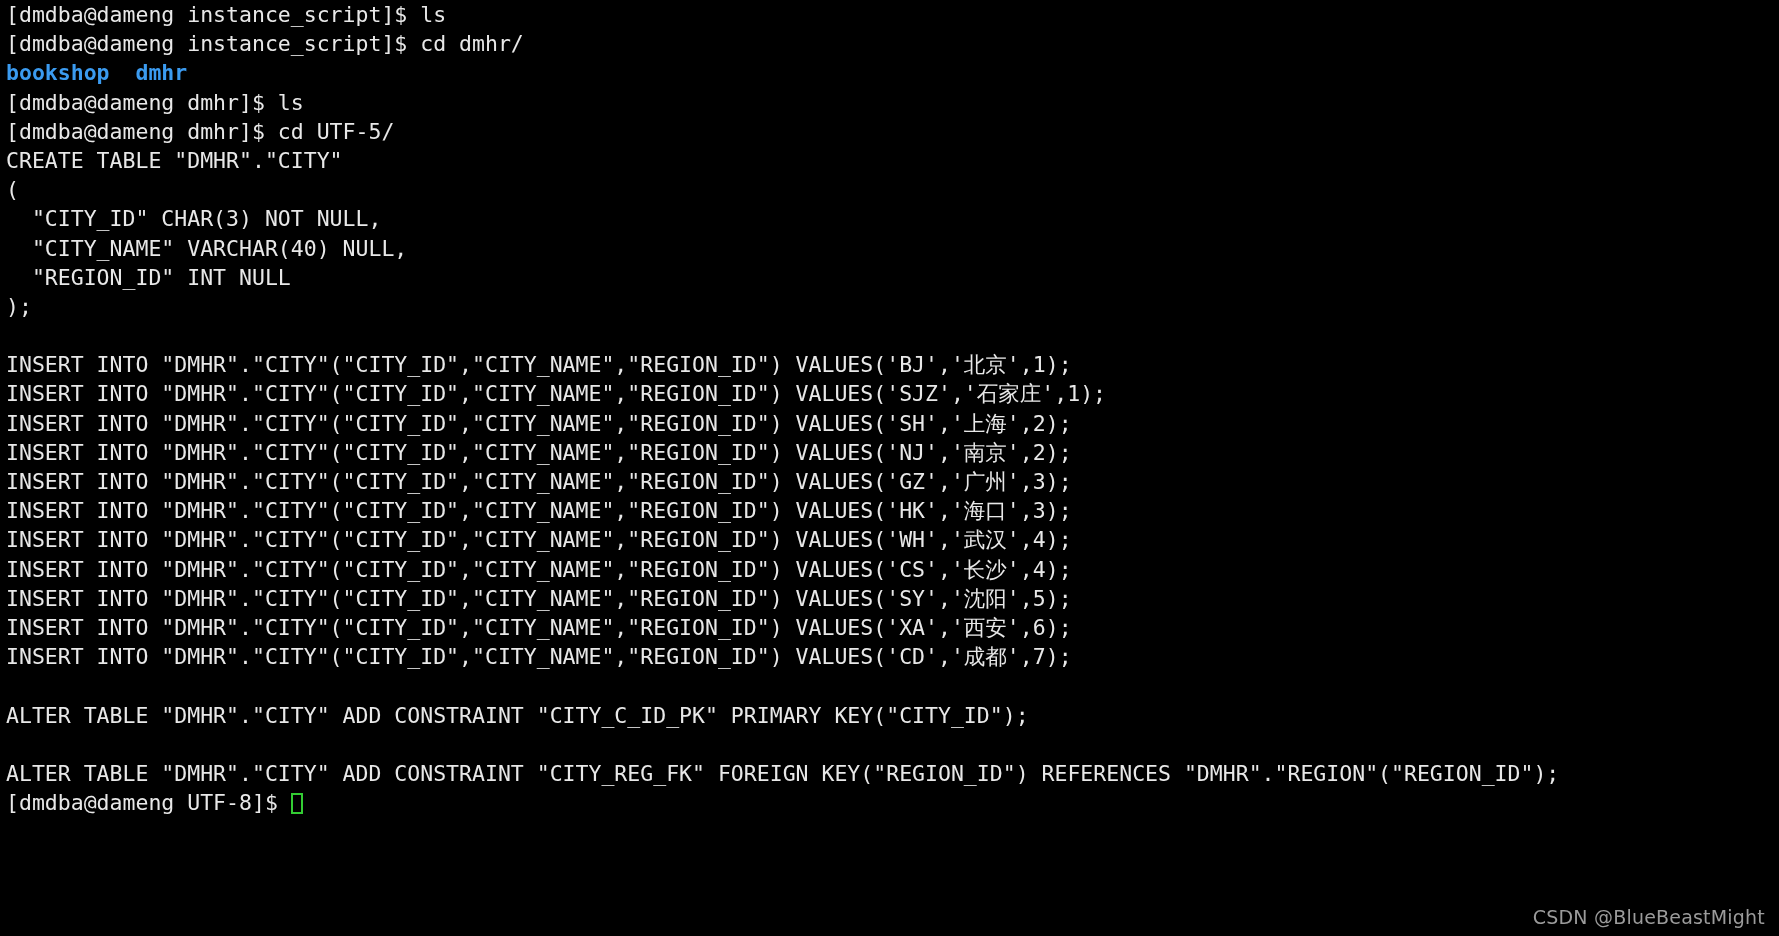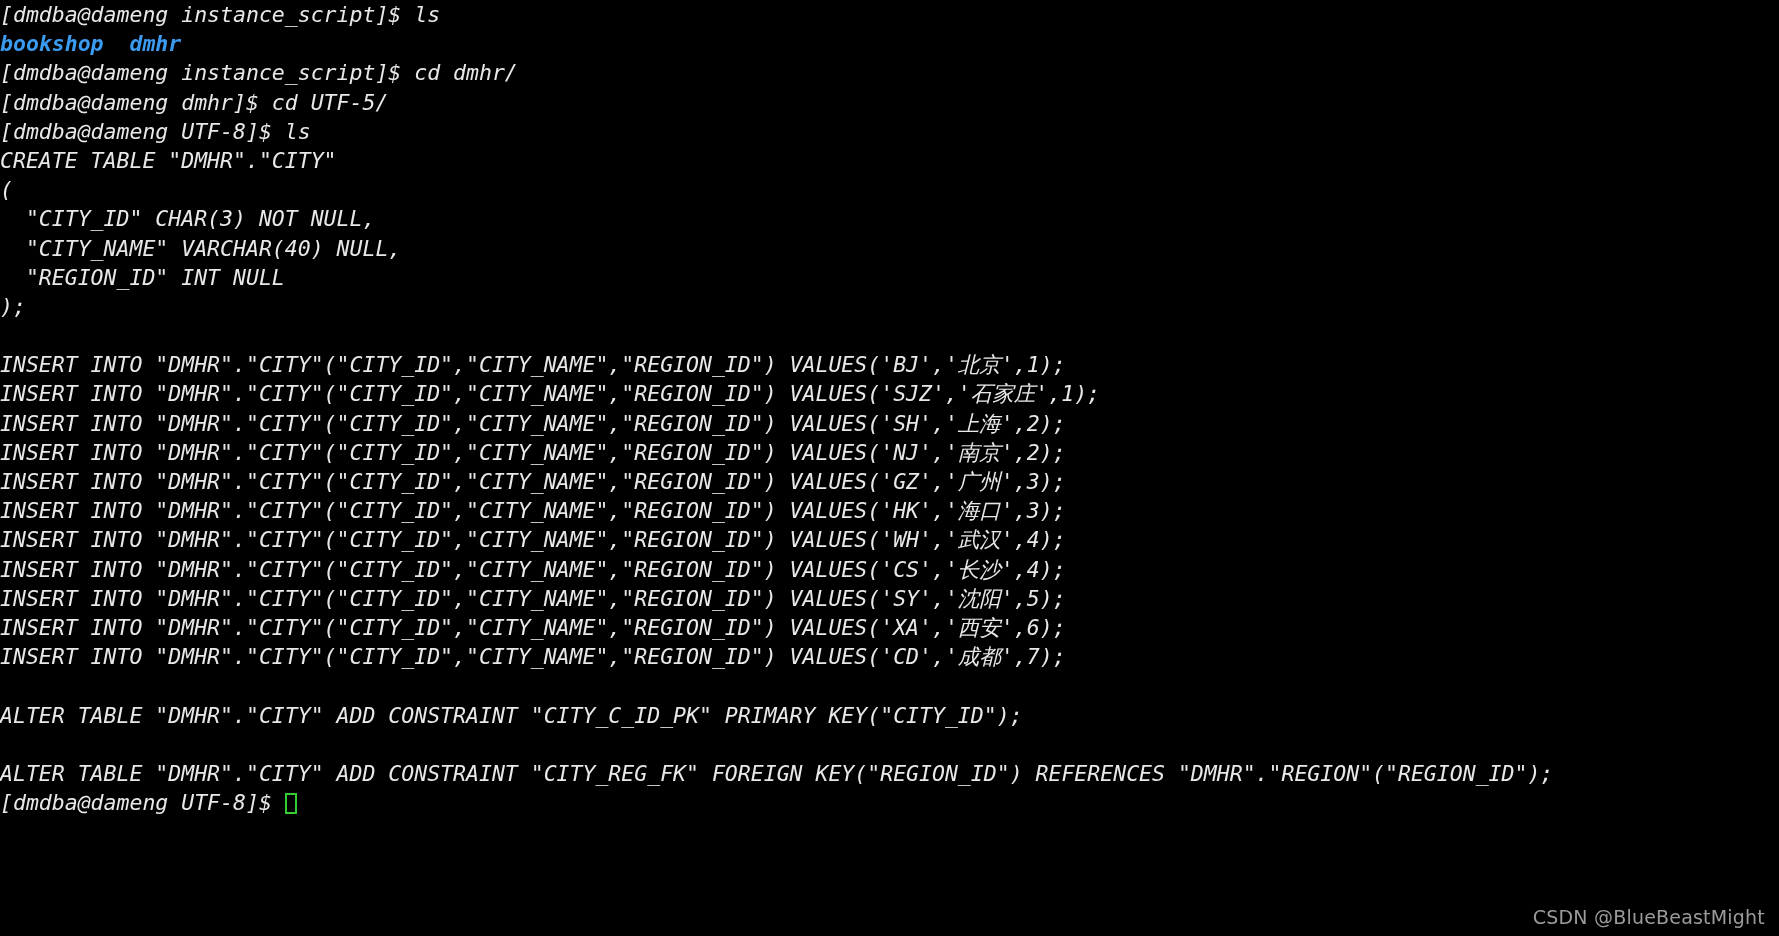--- a/index.html
+++ b/index.html
@@ -23,21 +23,21 @@
     overflow: hidden;
   }
   .line {
     white-space: pre;
     font-family: "DejaVu Sans Mono", monospace;
     font-size: 21.5px;
     line-height: 29.2px;
     height: 29.2px;
     color: #e6e6e6;
     letter-spacing: 0px;
-    font-style: italic;
+    padding-left: 6px;
   }
   .seg { white-space: pre; }
   .c-default { color: #e8e8e8; }
   .c-dir     { color: #3b9bf0; font-weight: bold; }
   .c-exec    { color: #3ee33e; font-weight: bold; }
   .cursor {
     display: inline-block;
     width: 12px;
     height: 21px;
     border: 2px solid #33cc33;
@@ -56,29 +56,29 @@
     white-space: pre;
   }
 </style>
 </head>
 <body>
 
 <div id="terminal">
 
   <div class="line"><span class="seg c-default">[dmdba@dameng instance_script]$ </span><span class="seg c-default">ls</span></div>
 
+  <div class="line"><span class="seg c-default">[dmdba@dameng instance_script]$ </span><span class="seg c-default">cd dmhr/</span></div>
+
   <div class="line"><span class="seg c-dir">bookshop  dmhr</span></div>
 
-  <div class="line"><span class="seg c-default">[dmdba@dameng instance_script]$ </span><span class="seg c-default">cd dmhr/</span></div>
-
+  <div class="line"><span class="seg c-default">[dmdba@dameng dmhr]$ </span><span class="seg c-default">ls</span></div>
 
 
   <div class="line"><span class="seg c-default">[dmdba@dameng dmhr]$ </span><span class="seg c-default">cd UTF-5/</span></div>
 
-  <div class="line"><span class="seg c-default">[dmdba@dameng UTF-8]$ </span><span class="seg c-default">ls</span></div>
 
 
 
   <div class="line"><span class="seg c-default">CREATE TABLE "DMHR"."CITY"</span></div>
 
   <div class="line"><span class="seg c-default">(</span></div>
 
   <div class="line"><span class="seg c-default">  "CITY_ID" CHAR(3) NOT NULL,</span></div>
   <div class="line"><span class="seg c-default">  "CITY_NAME" VARCHAR(40) NULL,</span></div>
   <div class="line"><span class="seg c-default">  "REGION_ID" INT NULL</span></div>

